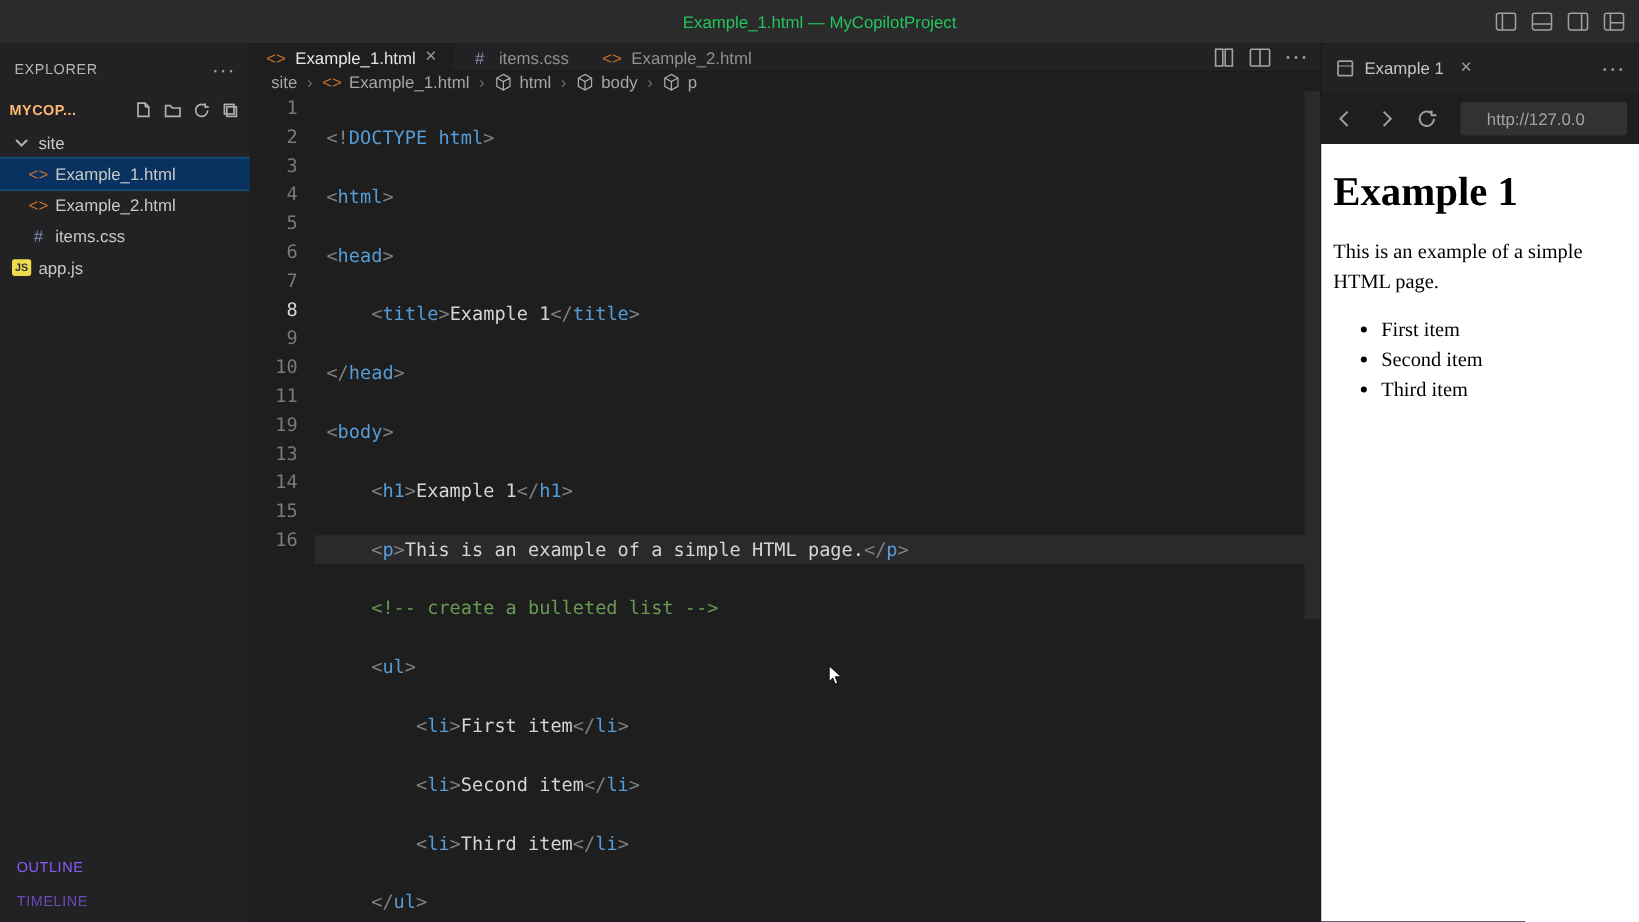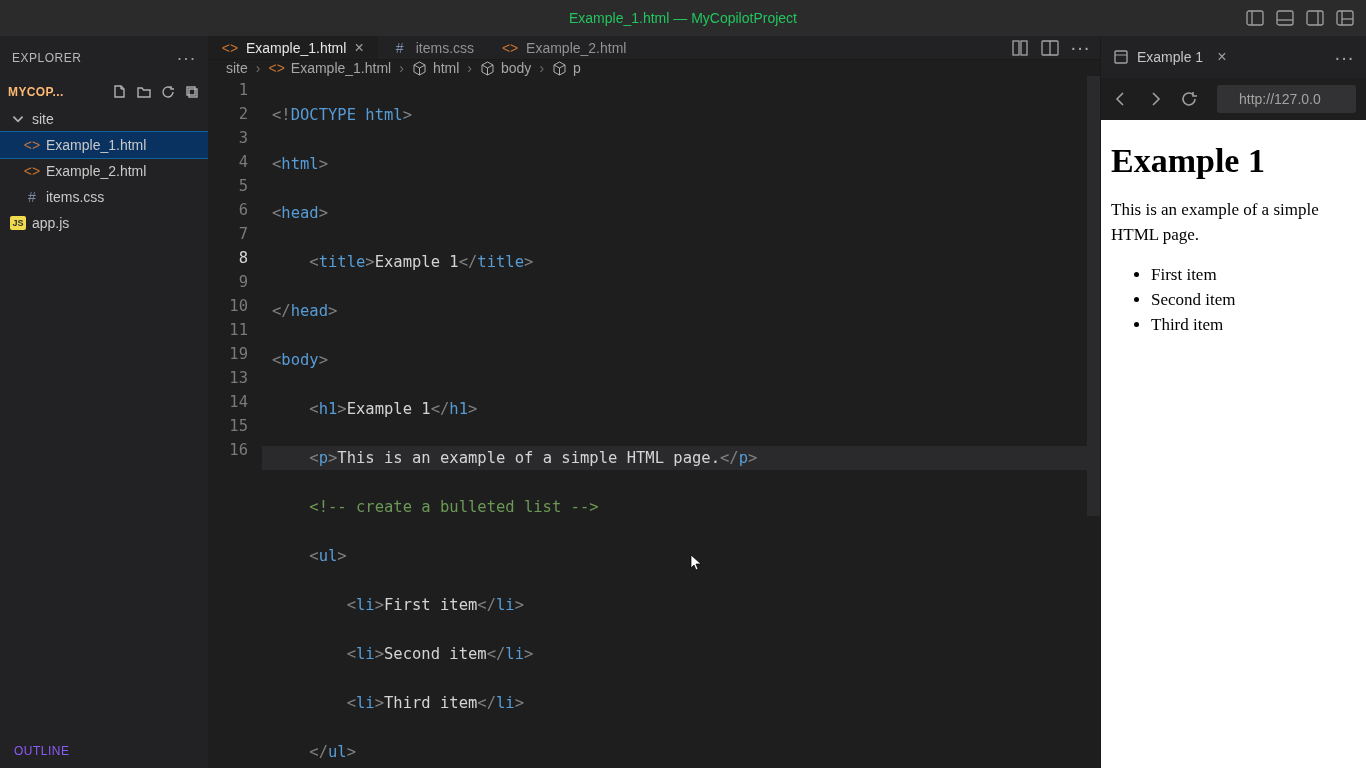--- a/index.html
+++ b/index.html
@@ -326,20 +326,21 @@
         <span>items.css</span>
       </div>
       <div class="tree-item" style="padding-left:10px">
         <span class="file-icon icon-js">JS</span>
         <span>app.js</span>
       </div>
     </div>
     <div class="spacer"></div>
     <div class="sidebar-footer">
       <div class="sec">OUTLINE</div>
+      <div class="sec" style="padding-top:4px;opacity:0.7">TIMELINE</div>
     </div>
   </div>
 
   <div class="editor-panel">
     <div class="tabs">
       <div class="tab active">
         <span class="file-icon icon-html">&lt;&gt;</span>
         <span>Example_1.html</span>
         <span class="close">×</span>
       </div>

